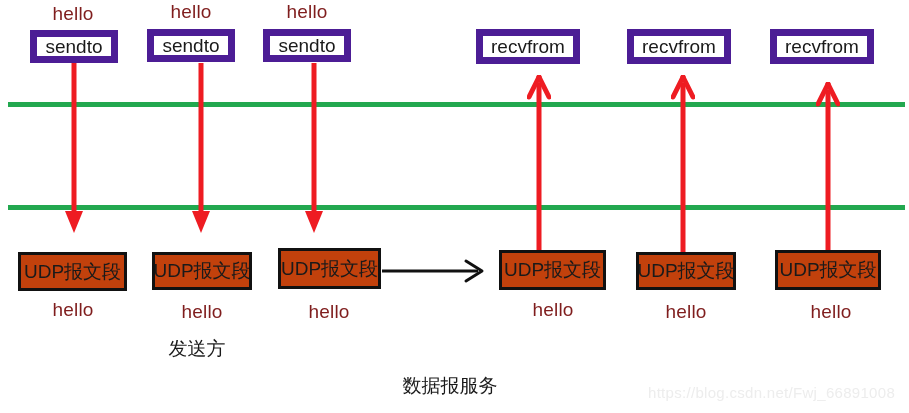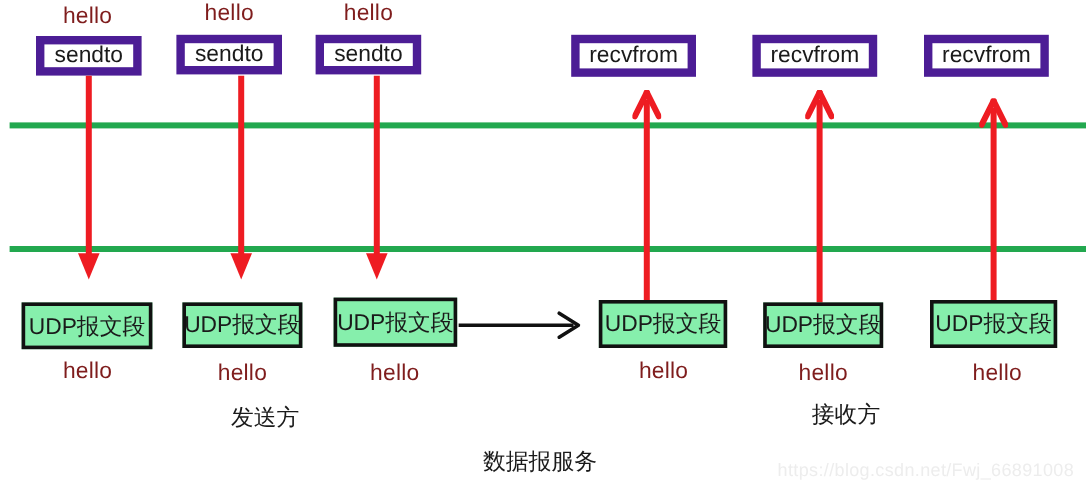--- a/index.html
+++ b/index.html
@@ -52,21 +52,21 @@
     display: flex;
     align-items: center;
     justify-content: center;
     font-size: 19px;
     color: #1a1a1a;
     white-space: nowrap;
   }
   .seg-box {
     box-sizing: border-box;
     border: 3px solid #111111;
-    background: #86efac;
+    background: #c2410c;
     display: flex;
     align-items: center;
     justify-content: center;
     font-size: 19px;
     color: #1a1a1a;
     white-space: nowrap;
     overflow: hidden;
   }
 
   
@@ -156,20 +156,19 @@
   </div>
 
   <div class="abs hello-label" style="left:23px; top:300px; width:100px;">hello</div>
   <div class="abs hello-label" style="left:152px; top:302px; width:100px;">hello</div>
   <div class="abs hello-label" style="left:279px; top:302px; width:100px;">hello</div>
 
   <div class="abs hello-label" style="left:503px; top:300px; width:100px;">hello</div>
   <div class="abs hello-label" style="left:636px; top:302px; width:100px;">hello</div>
   <div class="abs hello-label" style="left:781px; top:302px; width:100px;">hello</div>
 
-  <div class="abs cn-caption" style="left:171px; top:338px; width:100px;">发送方</div>
-  <div class="abs cn-caption" style="left:655px; top:336px; width:100px;">接收方</div>
+  <div class="abs cn-caption" style="left:147px; top:338px; width:100px;">发送方</div>
 
   <div class="abs cn-caption" style="left:370px; top:375px; width:160px;">数据报服务</div>
 
   <div class="abs watermark" style="left:648px; top:384px;">https://blog.csdn.net/Fwj_66891008</div>
 
 </div>
 
 </body></html>

